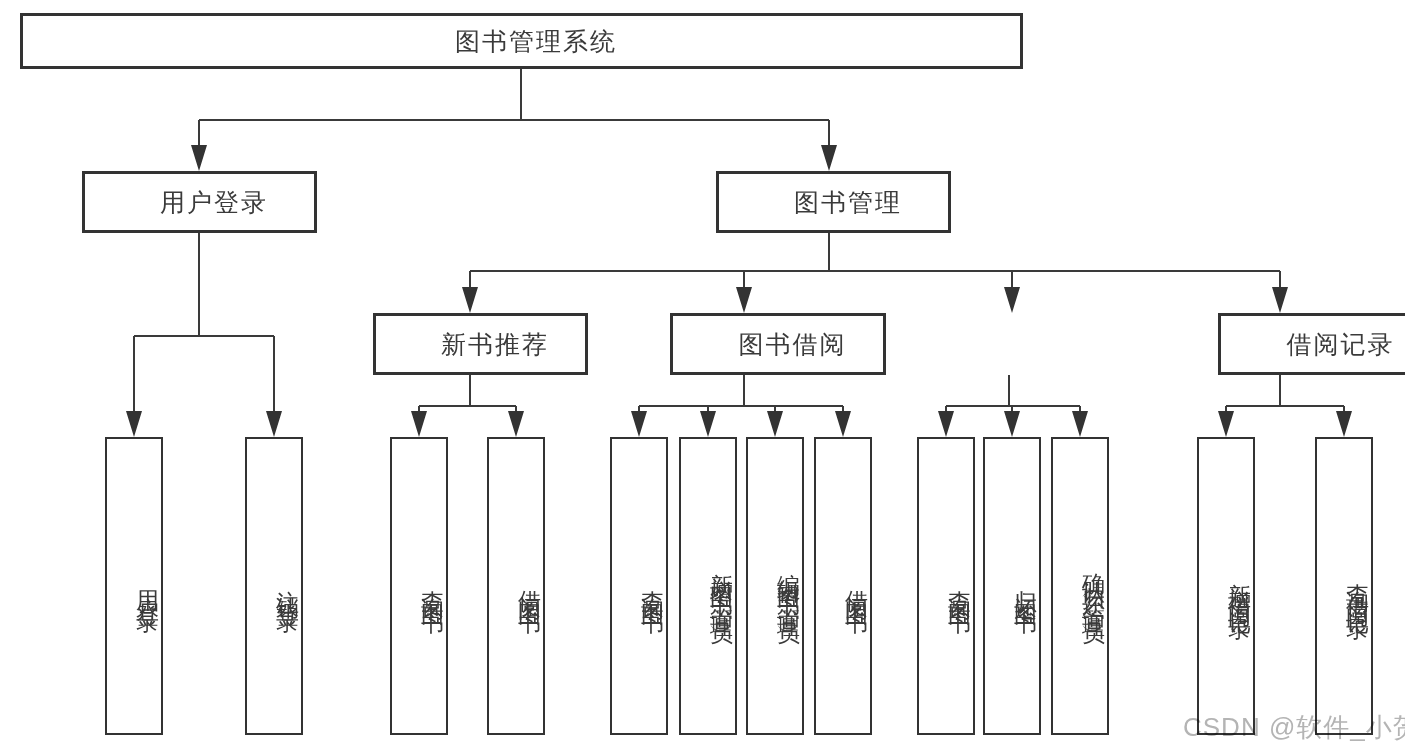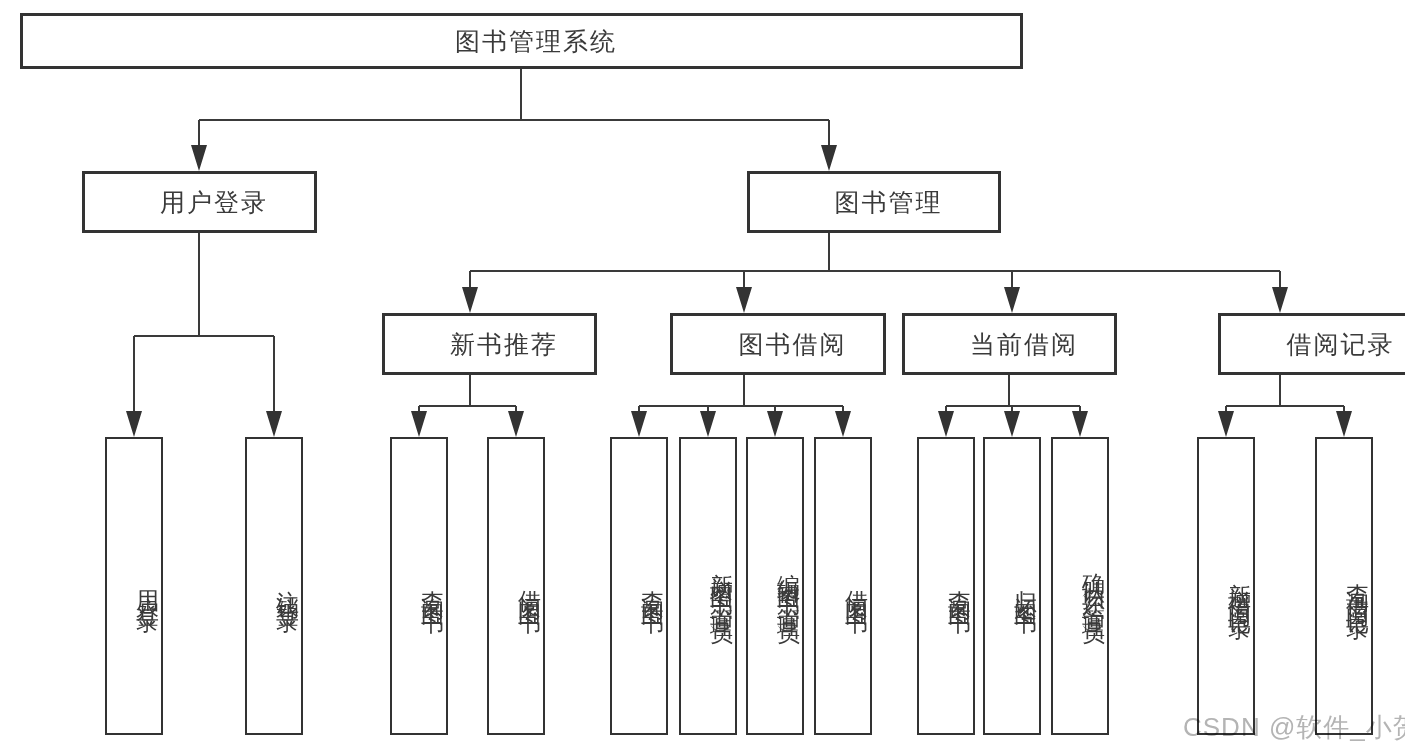--- a/index.html
+++ b/index.html
@@ -39,22 +39,22 @@
   .leaf .vtext {
     writing-mode: vertical-rl;
     text-orientation: mixed;
     font-size: 23px;
     letter-spacing: 7px;
     white-space: nowrap;
   }
   
   #node-root   { left: 20px;  top: 13px;  width: 1003px; height: 56px; }
   #node-user-login      { left: 82px;  top: 171px; width: 235px; height: 62px; }
-  #node-book-management { left: 747px; top: 171px; width: 254px; height: 62px; }
-  #node-new-book-recommend { left: 382px;  top: 313px; width: 215px; height: 62px; }
+  #node-book-management { left: 716px; top: 171px; width: 235px; height: 62px; }
+  #node-new-book-recommend { left: 373px;  top: 313px; width: 215px; height: 62px; }
   #node-book-borrow        { left: 636px;  top: 313px; width: 216px; height: 62px; margin-left: 34px; }
   #node-current-borrow     { left: 902px;  top: 313px; width: 215px; height: 62px; }
   #node-borrow-records     { left: 1172px; top: 313px; width: 216px; height: 62px; margin-left: 46px; }
   .leaf { top: 437px; width: 58px; height: 298px; }
   #leaf-user-login-login   { left: 105px; }
   #leaf-user-login-logout  { left: 245px; }
   #leaf-newbooks-query     { left: 390px; }
   #leaf-newbooks-borrow    { left: 487px; }
   #leaf-borrow-query       { left: 610px; }
   #leaf-borrow-add         { left: 679px; }
@@ -114,23 +114,20 @@
   <div class="box" id="node-book-management">
     <span class="hlabel">图书管理</span>
   </div>
 
   <div class="box" id="node-new-book-recommend">
     <span class="hlabel">新书推荐</span>
   </div>
   <div class="box" id="node-book-borrow">
     <span class="hlabel">图书借阅</span>
   </div>
-  <div class="box" id="node-current-borrow">
-    <span class="hlabel">当前借阅</span>
-  </div>
   <div class="box" id="node-borrow-records">
     <span class="hlabel">借阅记录</span>
   </div>
 
   <div class="box leaf" id="leaf-user-login-login">
     <span class="vtext">用户登录</span>
   </div>
   <div class="box leaf" id="leaf-user-login-logout">
     <span class="vtext">注销登录</span>
   </div>

